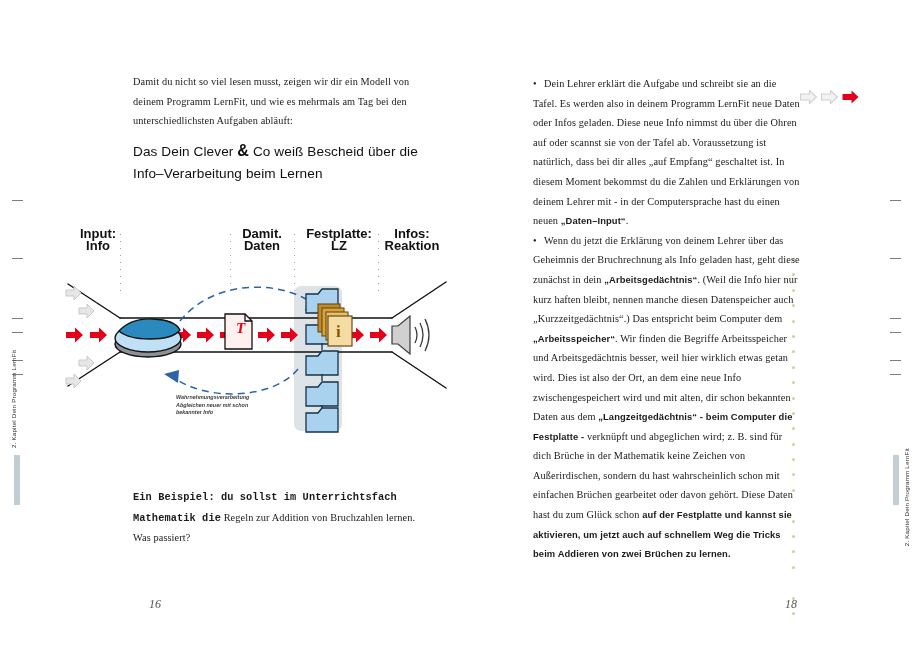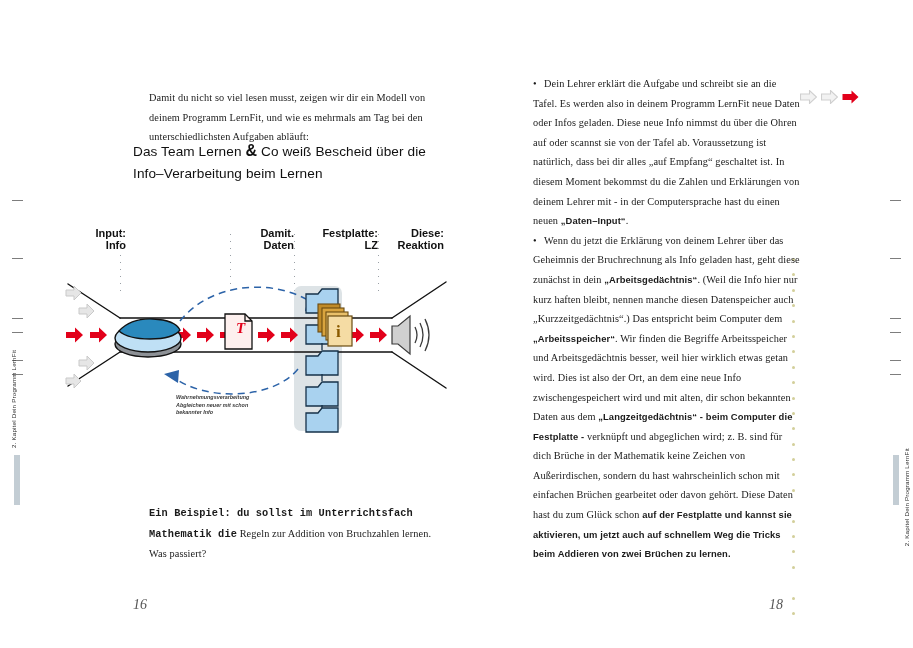--- a/index.html
+++ b/index.html
@@ -25,21 +25,21 @@
     left:10px;top:448px;transform:rotate(-90deg);transform-origin:0 0;
   }
   .edge-tabs.right .edge-label{
     right:10px;top:448px;transform:rotate(-90deg);transform-origin:100% 0;
   }
   .edge-bar{position:absolute;width:6px;background:#c3cdd4;}
   .edge-tabs.left .edge-bar{left:14px;top:455px;height:50px;}
   .edge-tabs.right .edge-bar{right:14px;top:455px;height:50px;}
 
   p.body{
-    font-size:10.3px;line-height:19.6px;margin:16px;text-align:left;
+    font-size:10.3px;line-height:19.6px;margin:0;text-align:left;
     letter-spacing:.01em;
   }
   .intro{position:absolute;top:72px;left:133px;width:292px;}
   .headline{
     position:absolute;top:140px;left:133px;width:300px;
     font-family:"Liberation Sans",sans-serif;
     font-size:13.6px;line-height:22px;font-weight:400;color:#101010;
     letter-spacing:.1px;
   }
   .headline .amp{font-size:16px;font-weight:700;}
@@ -53,29 +53,29 @@
 
   
   .dot-rail{position:absolute;left:792px;top:258px;width:4px;}
   .dot-rail i{display:block;width:3px;height:3px;border-radius:50%;
     background:#d3cf9a;margin-bottom:12.4px;}
 
   
   .arrow-row{position:absolute;left:800px;top:90px;display:flex;gap:4px;align-items:center;}
 
   
-  .folio{position:absolute;top:597px;font-style:italic;font-size:14px;color:#555;}
+  .folio{position:absolute;top:597px;font-style:italic;font-size:12px;color:#555;margin-left:16px;}
   .folio.l{left:133px;}
   .folio.r{left:769px;}
 
   
   .diagram{position:absolute;left:62px;top:226px;width:390px;height:215px;}
   .dlabel{
     position:absolute;font-family:"Liberation Sans",sans-serif;
-    font-size:11px;font-weight:700;color:#111;text-align:right;line-height:11.5px;
+    font-size:13px;font-weight:700;color:#111;text-align:center;line-height:11.5px;
   }
   .vdots{position:absolute;top:8px;width:1px;height:62px;
      background-image:linear-gradient(#9aa0a6 1px,transparent 1px);
      background-size:1px 7px;}
   .diagram svg{position:absolute;left:0;top:0;}
   .dnote{
     position:absolute;left:114px;top:168px;width:110px;
     font-family:"Liberation Sans",sans-serif;font-style:italic;
     font-size:5.4px;line-height:7.6px;font-weight:700;color:#3a3a3a;
   }
@@ -103,40 +103,40 @@
     <div class="tick" style="top:332px"></div>
     <div class="tick" style="top:360px"></div>
     <div class="tick" style="top:374px"></div>
     <div class="edge-bar"></div>
     <div class="edge-label">2. Kapitel Dein Programm LernFit</div>
   </div>
 
   <p class="body intro">Damit du nicht so viel lesen musst,  zeigen wir dir ein Modell von deinem Programm LernFit, und wie es mehrmals am Tag bei den unterschiedlichsten Aufgaben abläuft:</p>
 
   <div class="headline">
-    <span>Das Team Lernen </span><span class="amp">&amp;</span><span> Co weiß Bescheid über die</span><br>
+    <span>Das Dein Clever </span><span class="amp">&amp;</span><span> Co weiß Bescheid über die</span><br>
     <span>Info–Verarbeitung beim Lernen</span>
   </div>
 
   <div class="diagram">
 
     <div class="dlabel" style="left:8px;top:2px;width:56px;">
       <span>Input:</span><br>
       <span>Info</span>
     </div>
     <div class="dlabel" style="left:168px;top:2px;width:64px;">
       <span>Damit.</span><br>
       <span>Daten</span>
     </div>
     <div class="dlabel" style="left:238px;top:2px;width:78px;">
       <span>Festplatte:</span><br>
       <span>LZ</span>
     </div>
     <div class="dlabel" style="left:318px;top:2px;width:64px;">
-      <span>Diese:</span><br>
+      <span>Infos:</span><br>
       <span>Reaktion</span>
     </div>
 
     <div class="vdots" style="left:58px;"></div>
     <div class="vdots" style="left:168px;"></div>
     <div class="vdots" style="left:232px;"></div>
     <div class="vdots" style="left:316px;"></div>
 
     <svg width="390" height="215" viewBox="0 0 390 215">
 

